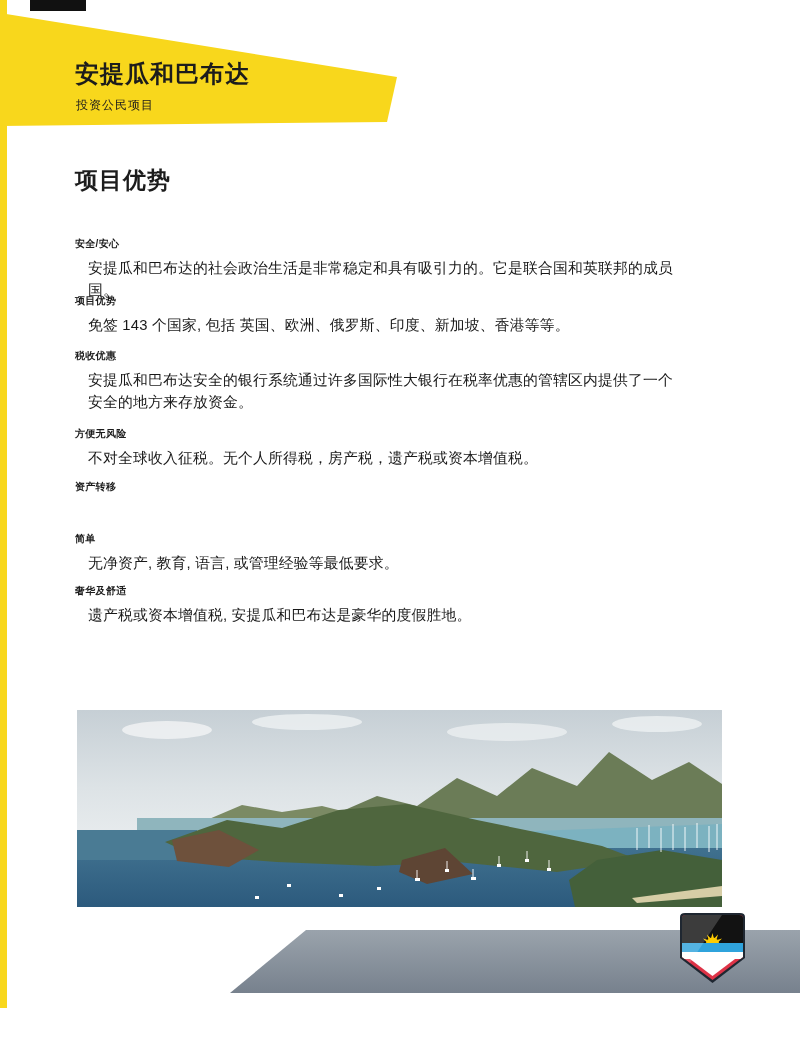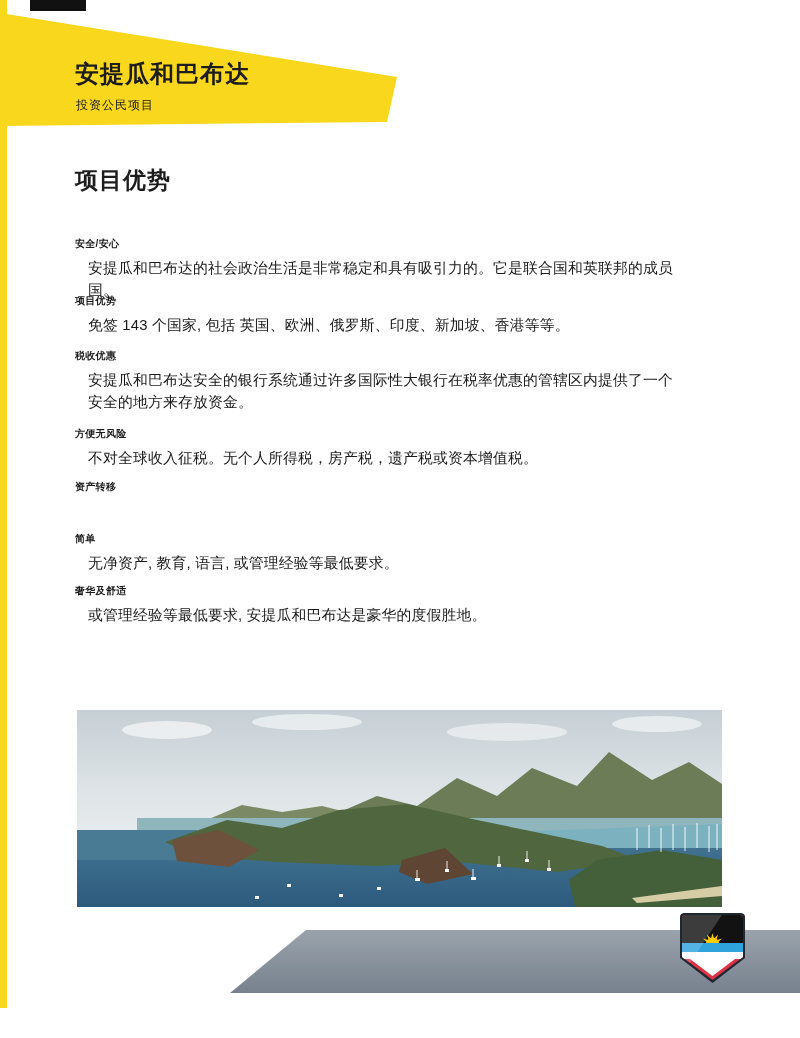--- a/index.html
+++ b/index.html
@@ -60,21 +60,21 @@
 </div>
 <div class="abs benefit s4">
   <div class="bh">资产转移</div>
 </div>
 <div class="abs benefit s5">
   <div class="bh">简单</div>
   <div class="bb">无净资产, 教育, 语言, 或管理经验等最低要求。</div>
 </div>
 <div class="abs benefit s6">
   <div class="bh">奢华及舒适</div>
-  <div class="bb">或管理经验等最低要求, 安提瓜和巴布达是豪华的度假胜地。</div>
+  <div class="bb">遗产税或资本增值税, 安提瓜和巴布达是豪华的度假胜地。</div>
 </div>
 
 <div class="abs photo">
   <svg width="645" height="197" viewBox="0 0 645 197">
     <defs>
       <linearGradient id="sky" x1="0" y1="0" x2="0" y2="1">
         <stop offset="0" stop-color="#c6cfd5"></stop>
           <stop offset="0.6" stop-color="#dde3e6"></stop>
           <stop offset="1" stop-color="#e8ecee"></stop>
       </linearGradient>

